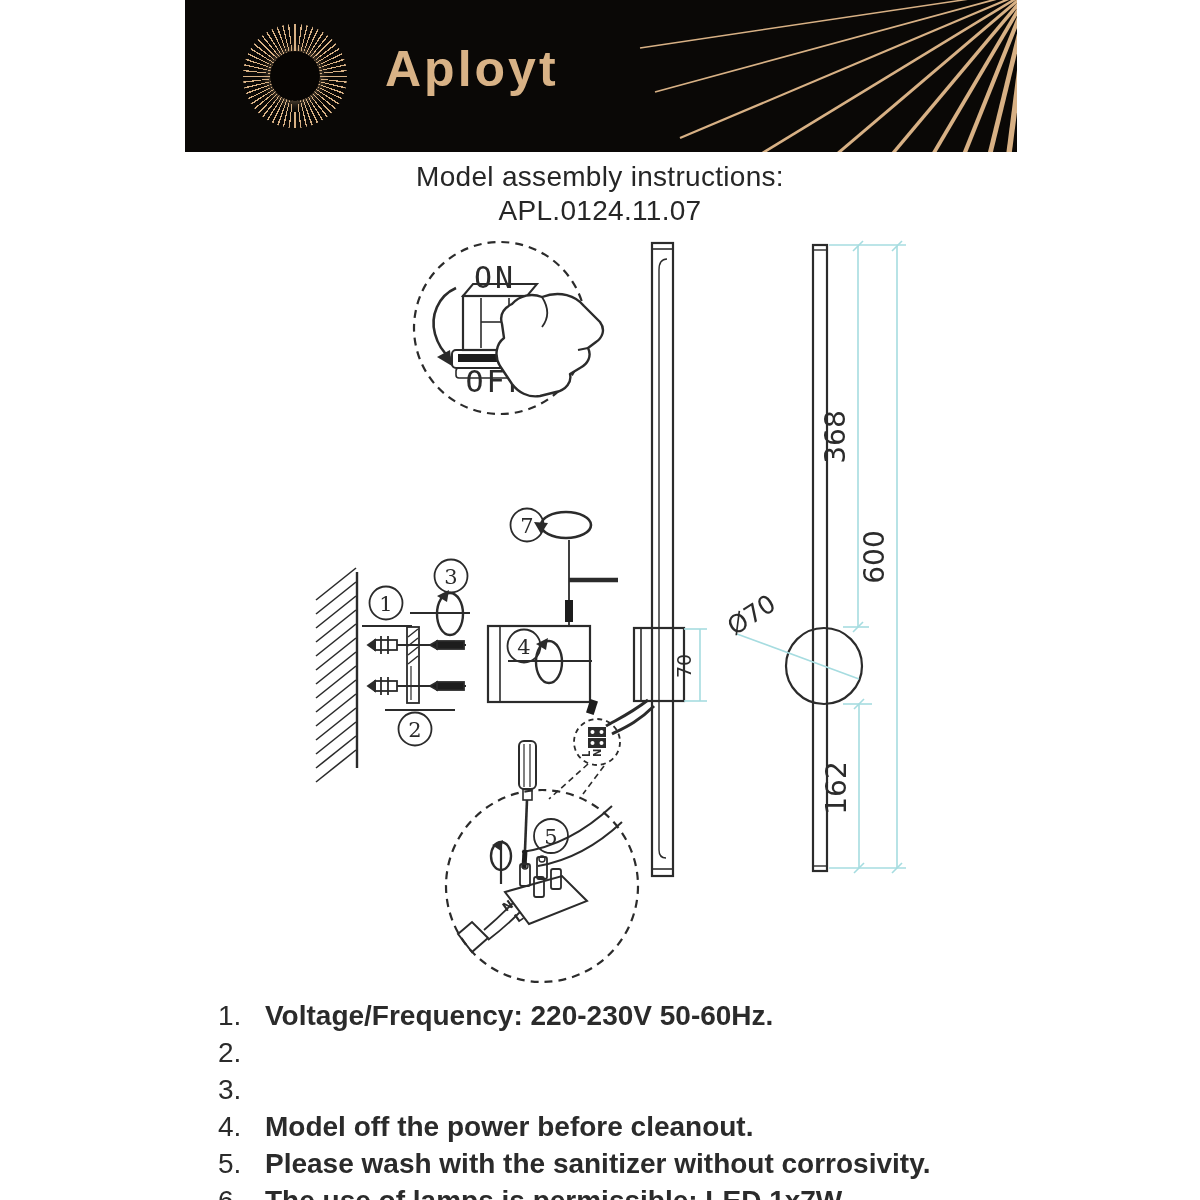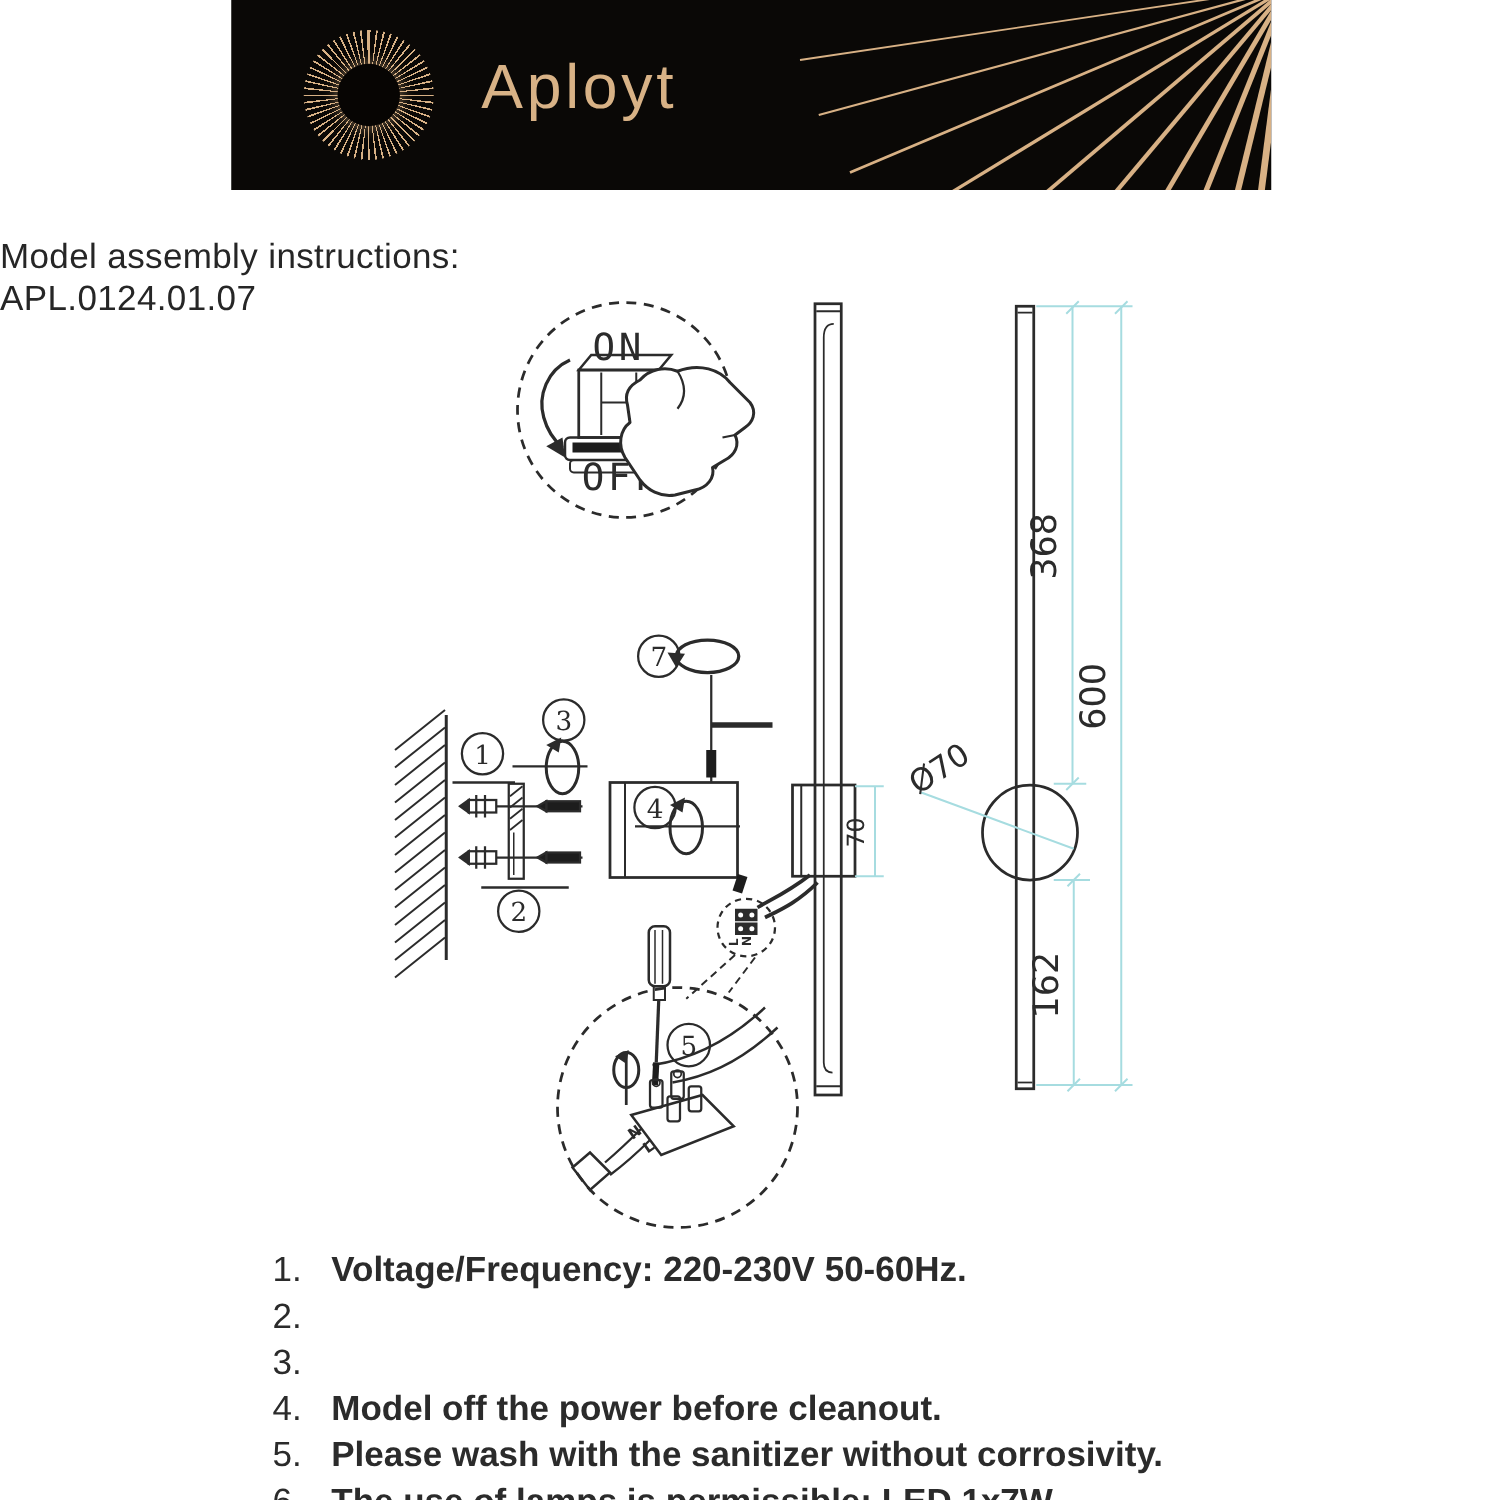--- a/index.html
+++ b/index.html
@@ -4,26 +4,26 @@
 <style>
   html,body{margin:0;padding:0;background:#ffffff;}
   #page{position:relative;width:1200px;height:1200px;background:#ffffff;overflow:hidden;
         font-family:"Liberation Sans",sans-serif;color:#2b2b2b;}
   
   #banner{position:absolute;left:185px;top:0;width:832px;height:152px;background:#0a0806;overflow:hidden;}
   #logo{position:absolute;left:58px;top:24px;width:104px;height:104px;border-radius:50%;
         background:repeating-conic-gradient(#d8b185 0deg 1.6deg,#0a0806 1.6deg 6.4deg);}
   #logo::after{content:"";position:absolute;inset:27px;background:#070503;border-radius:50%;
         box-shadow:0 0 10px 2px rgba(216,177,133,.45);}
-  #wordmark{position:absolute;left:200px;top:44px;font-size:50px;font-weight:400;letter-spacing:3px;
+  #wordmark{position:absolute;left:200px;top:44px;font-size:50px;font-weight:700;letter-spacing:3px;
         color:#d8b286;line-height:1;}
   #rays{position:absolute;right:0;top:0;width:420px;height:152px;}
   
-  #title{position:absolute;left:0;top:160px;width:1200px;text-align:left;
-         font-size:28px;line-height:34px;color:#262626;letter-spacing:.3px;margin-top:28px;}
+  #title{position:absolute;left:0;top:160px;width:1200px;text-align:center;
+         font-size:28px;line-height:34px;color:#262626;letter-spacing:.3px;}
   
   #diagram{position:absolute;left:260px;top:230px;width:740px;height:770px;}
   #diagram text{font-family:"DejaVu Sans",sans-serif;fill:#2b2b2b;}
   #diagram text.stepnum{font-family:"DejaVu Serif",serif;font-size:21px;}
   #diagram text.onoff{font-family:"DejaVu Sans Mono",monospace;font-size:30px;letter-spacing:3px;}
   #diagram text.dim{font-size:28px;}
   #diagram text.dimsmall{font-size:19px;}
   #diagram text.dia{font-size:25px;}
   #diagram text.tinylbl{font-size:10px;font-weight:bold;}
   #diagram text.wirelbl{font-size:12px;font-weight:bold;}
@@ -55,21 +55,21 @@
         <line x1="845" y1="-10" x2="716" y2="312" stroke-width="4.2"></line>
         <line x1="845" y1="-10" x2="762" y2="330" stroke-width="4.8"></line>
         <line x1="845" y1="-10" x2="800" y2="340" stroke-width="5.4"></line>
         <line x1="845" y1="-10" x2="836" y2="346" stroke-width="6"></line>
       </g>
     </svg>
   </div>
 
   <div id="title">
     <div>Model assembly instructions:</div>
-    <div>APL.0124.01.07</div>
+    <div>APL.0124.11.07</div>
   </div>
 
   <svg id="diagram" viewBox="260 230 740 770">
 
     <g>
       <circle cx="500" cy="328" r="86" class="ln" stroke-width="2.2" stroke-dasharray="8,6"></circle>
       <text class="onoff" x="495" y="288" text-anchor="middle">ON</text>
       <text class="onoff" x="497" y="392" text-anchor="middle">OFF</text>
 
       <g>

